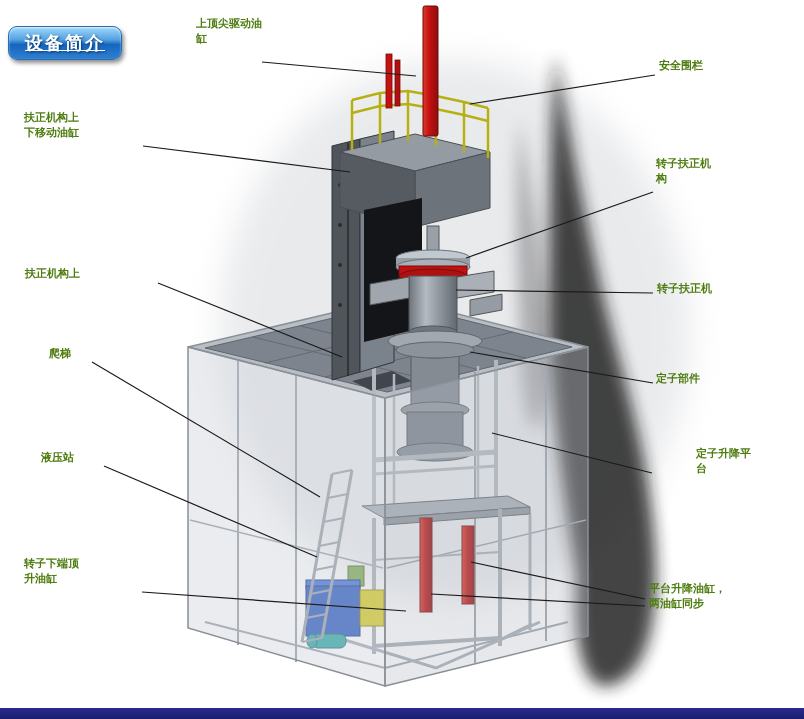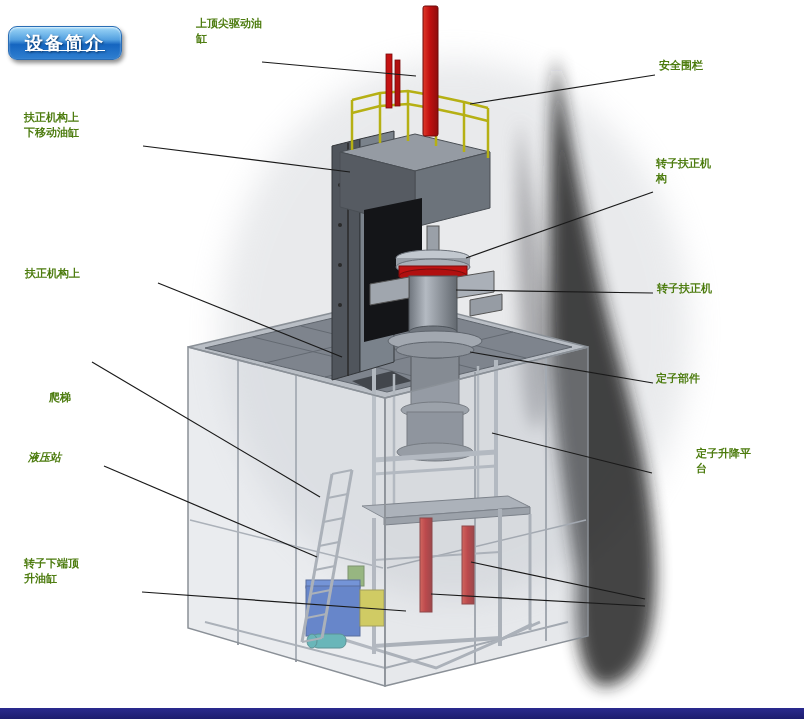--- a/index.html
+++ b/index.html
@@ -226,23 +226,25 @@
 
   <div class="label" style="left:196px;top:16px;">上顶尖驱动油
 缸</div>
   <div class="label" style="left:659px;top:58px;">安全围栏</div>
   <div class="label" style="left:24px;top:110px;">扶正机构上
 下移动油缸</div>
   <div class="label" style="left:656px;top:156px;">转子扶正机
 构</div>
   <div class="label" style="left:25px;top:266px;">扶正机构上</div>
   <div class="label" style="left:657px;top:281px;">转子扶正机</div>
-  <div class="label" style="left:49px;top:346px;margin-top:44px;">爬梯</div>
+  <div class="label" style="left:49px;top:346px;">爬梯</div>
   <div class="label" style="left:656px;top:371px;">定子部件</div>
-  <div class="label" style="left:28px;top:450px;font-style:italic;">液压站</div>
+  <div class="label" style="left:41px;top:450px;">液压站</div>
   <div class="label" style="left:656px;top:446px;margin-left:40px;">定子升降平
 台</div>
   <div class="label" style="left:24px;top:556px;">转子下端顶
 升油缸</div>
+  <div class="label" style="left:649px;top:581px;">平台升降油缸，
+两油缸同步</div>
 
   <div id="bottom-bar"></div>
 
 </div>
 
 </body></html>

